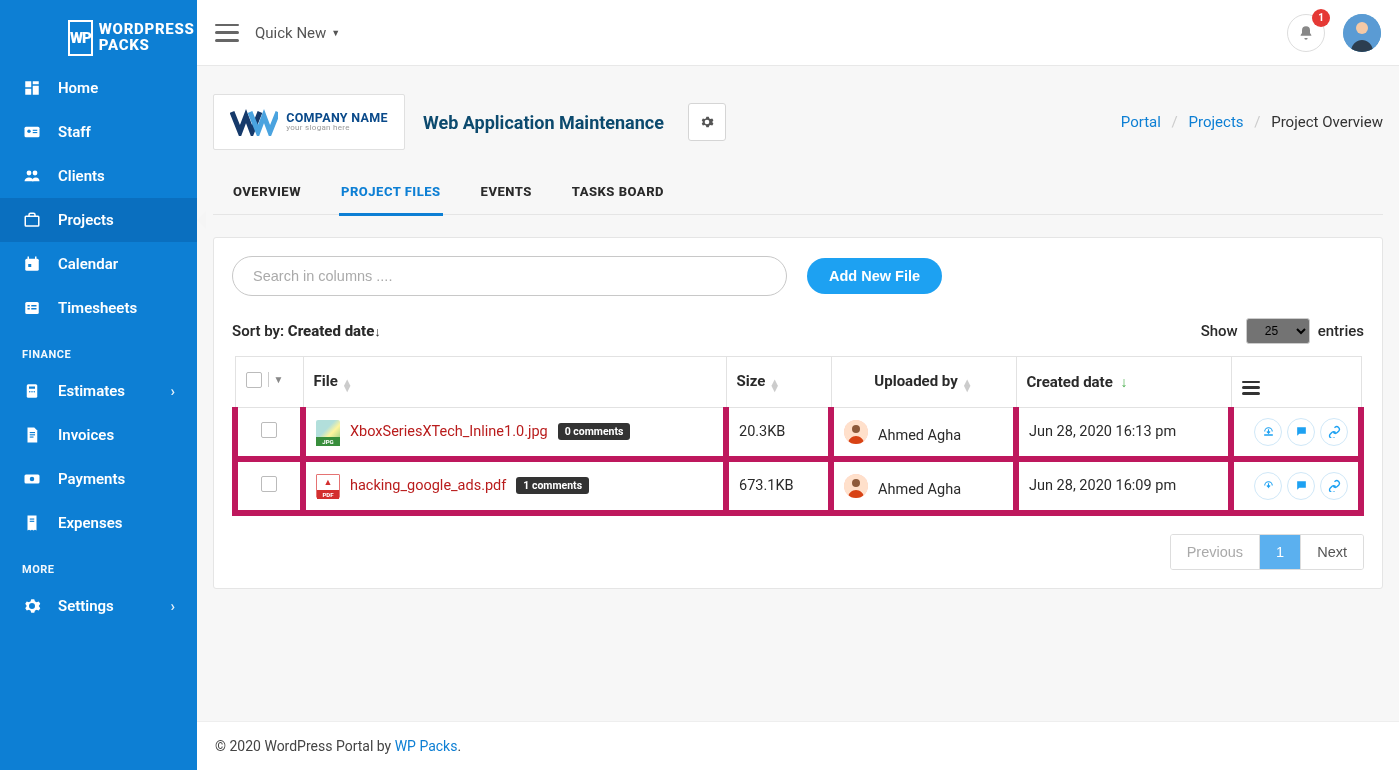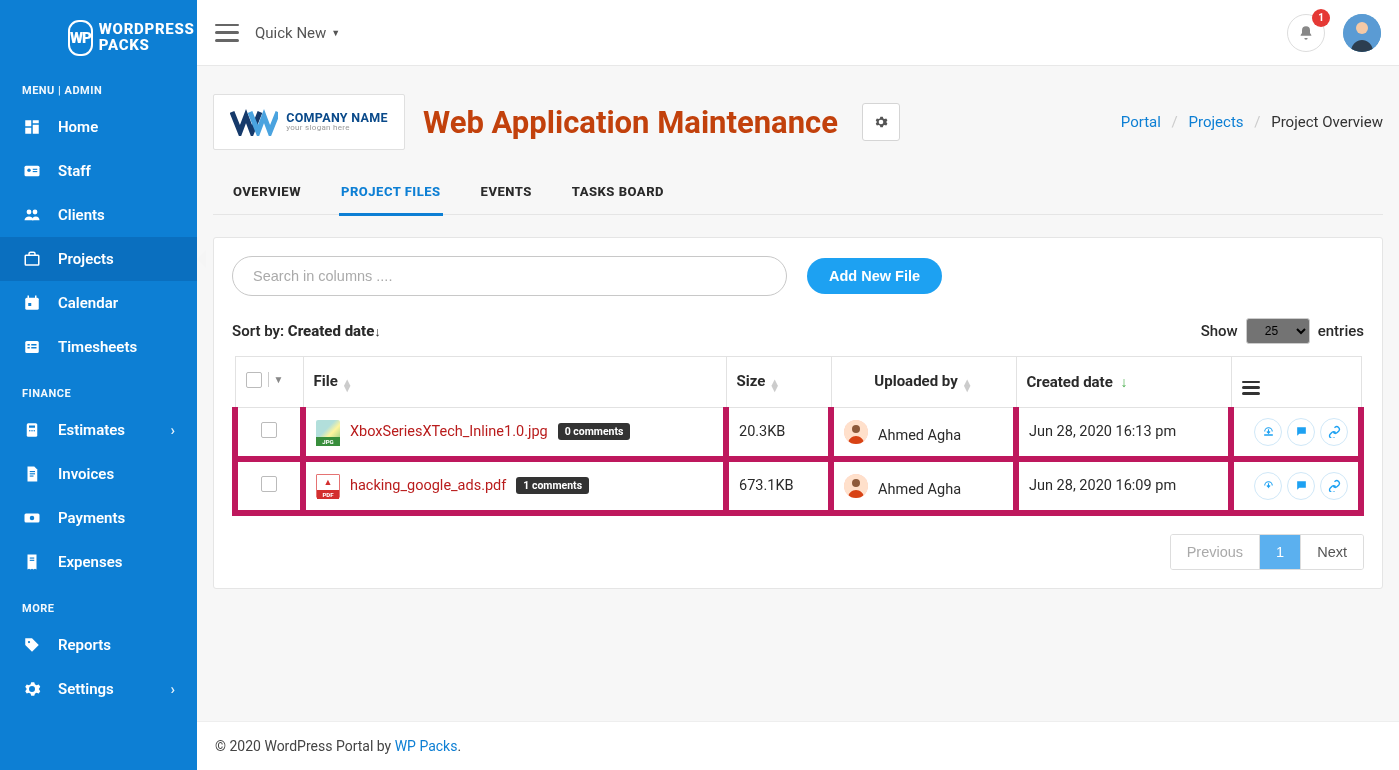--- a/index.html
+++ b/index.html
@@ -2,21 +2,21 @@
 <html><head>
 <meta charset="utf-8">
 <style>
 * { margin: 0; padding: 0; box-sizing: border-box; }
 body { font-family: -apple-system, BlinkMacSystemFont, "Segoe UI", Roboto, sans-serif; font-size: 14px; color: #2a2a2a; background: #f5f5f5; }
 .app { display: flex; min-height: 100vh; }
 
 
 .sidebar { width: 197px; background: #0d7fd4; color: #fff; display: flex; flex-direction: column; padding-top: 12px; }
 .logo { padding: 8px 20px 10px; display: flex; align-items: center; gap: 6px; }
-.logo-mark { width: 36px; height: 36px; border: 2.5px solid #fff; border-radius: 11px; font-weight: 900; font-size: 15px; display: flex; align-items: center; justify-content: center; letter-spacing: -1px; margin-left: 48px; }
+.logo-mark { width: 36px; height: 36px; border: 2.5px solid #fff; border-radius: 0; font-weight: 900; font-size: 15px; display: flex; align-items: center; justify-content: center; letter-spacing: -1px; margin-left: 48px; }
 .logo-text { font-weight: 800; font-size: 15px; line-height: 1.05; letter-spacing: 0.7px; }
 .menu-section { font-size: 11px; font-weight: 700; letter-spacing: 0.5px; padding: 18px 22px 8px; opacity: 0.95; }
 .nav-item { display: flex; align-items: center; gap: 16px; padding: 12px 22px; font-size: 15px; font-weight: 600; cursor: pointer; position: relative; }
 .nav-item.active { background: #0a6fbf; }
 .nav-item.active::after { content: ''; position: absolute; right: -9px; top: 50%; transform: translateY(-50%); border: 9px solid transparent; border-right-color: #f5f5f5; }
 .nav-item .icon { width: 20px; height: 20px; display: flex; align-items: center; justify-content: center; }
 .nav-item .chev { margin-left: auto; opacity: 0.9; }
 
 
 .main { flex: 1; display: flex; flex-direction: column; background: #f7f7f7; }
@@ -30,21 +30,21 @@
 .avatar { width: 38px; height: 38px; border-radius: 50%; background: linear-gradient(135deg,#7fb3d5,#2e86c1); display: flex; align-items: center; justify-content: center; cursor: pointer; overflow:hidden; }
 .avatar svg{width:38px;height:38px;}
 
 .content { padding: 28px 16px 10px; flex: 1; }
 .page-head { display: flex; align-items: center; gap: 18px; margin-bottom: 24px; }
 .company-logo { width: 192px; height: 56px; background: #fff; border: 1px solid #e0e0e0; border-radius: 2px; display: flex; align-items: center; justify-content: center; gap: 8px; padding: 0 10px; }
 .company-logo .mark{display:flex;}
 .company-logo .ctext { display: flex; flex-direction: column; line-height: 1; }
 .company-logo .ctext b { color: #0a4a8a; font-size: 12.5px; letter-spacing: 0.3px; }
 .company-logo .ctext small { color: #999; font-size: 8px; letter-spacing: 0.3px; }
-.page-title { font-size: 31px; font-weight: 700; color: #c2410c; }
+.page-title { font-size: 18px; font-weight: 700; color: #0c4a6e; }
 .gear-btn { width: 38px; height: 38px; border: 1px solid #d5d5d5; border-radius: 3px; background: #fff; display: flex; align-items: center; justify-content: center; margin-left: 6px; cursor: pointer; color: #555; }
 .breadcrumb { margin-left: auto; font-size: 15px; color: #999; }
 .breadcrumb a { color: #0d7fd4; text-decoration: none; }
 .breadcrumb .sep { margin: 0 7px; color: #ccc; }
 .breadcrumb .current { color: #333; }
 
 .tabs { display: flex; gap: 36px; border-bottom: 1px solid #e5e5e5; margin-bottom: 22px; padding-left: 18px; }
 .tab { font-size: 13px; font-weight: 800; letter-spacing: 0.5px; padding: 10px 2px 14px; cursor: pointer; color: #2a2a2a; }
 .tab.active { color: #0d7fd4; border-bottom: 3px solid #0d7fd4; margin-bottom: -2px; }
 
@@ -109,21 +109,20 @@
 
   <aside class="sidebar">
     <div class="logo">
       <div class="logo-mark">WP</div>
       <div class="logo-text">
         <div>WORDPRESS</div>
         <div>PACKS</div>
       </div>
     </div>
 
-    <div class="menu-section">MENU | ADMIN</div>
     <div class="nav-item">
       <span class="icon">
           <svg viewBox="0 0 24 24" width="18" height="18" fill="#fff">
             <rect x="3" y="3" width="8" height="8"></rect>
             <rect x="13" y="3" width="8" height="4"></rect>
             <rect x="13" y="9" width="8" height="12"></rect>
             <rect x="3" y="13" width="8" height="8"></rect>
           </svg>
         </span>
       <span>Home</span>
@@ -223,29 +222,20 @@
           <svg viewBox="0 0 24 24" width="18" height="18" fill="#fff">
             <path d="M6 2h12v20l-2-1-2 1-2-1-2 1-2-1-2 1z"></path>
             <rect x="9" y="6" width="6" height="1.5" fill="#0d7fd4"></rect>
             <rect x="9" y="9" width="6" height="1.5" fill="#0d7fd4"></rect>
           </svg>
         </span>
       <span>Expenses</span>
     </div>
 
     <div class="menu-section">MORE</div>
-    <div class="nav-item">
-      <span class="icon">
-          <svg viewBox="0 0 24 24" width="18" height="18" fill="#fff">
-            <path d="M3 3h9l9 9-9 9-9-9z"></path>
-            <circle cx="8" cy="8" r="1.5" fill="#0d7fd4"></circle>
-          </svg>
-        </span>
-      <span>Reports</span>
-    </div>
     <div class="nav-item">
       <span class="icon">
           <svg viewBox="0 0 24 24" width="18" height="18" fill="#fff">
             <path d="M12 8a4 4 0 100 8 4 4 0 000-8zm9 4l2 3-2 3-3-1a8 8 0 01-2 1l-1 3h-4l-1-3a8 8 0 01-2-1l-3 1-2-3 2-3-2-3 2-3 3 1a8 8 0 012-1l1-3h4l1 3a8 8 0 012 1l3-1 2 3z"></path>
           </svg>
         </span>
       <span>Settings</span>
       <span class="chev">›</span>
     </div>
   </aside>

